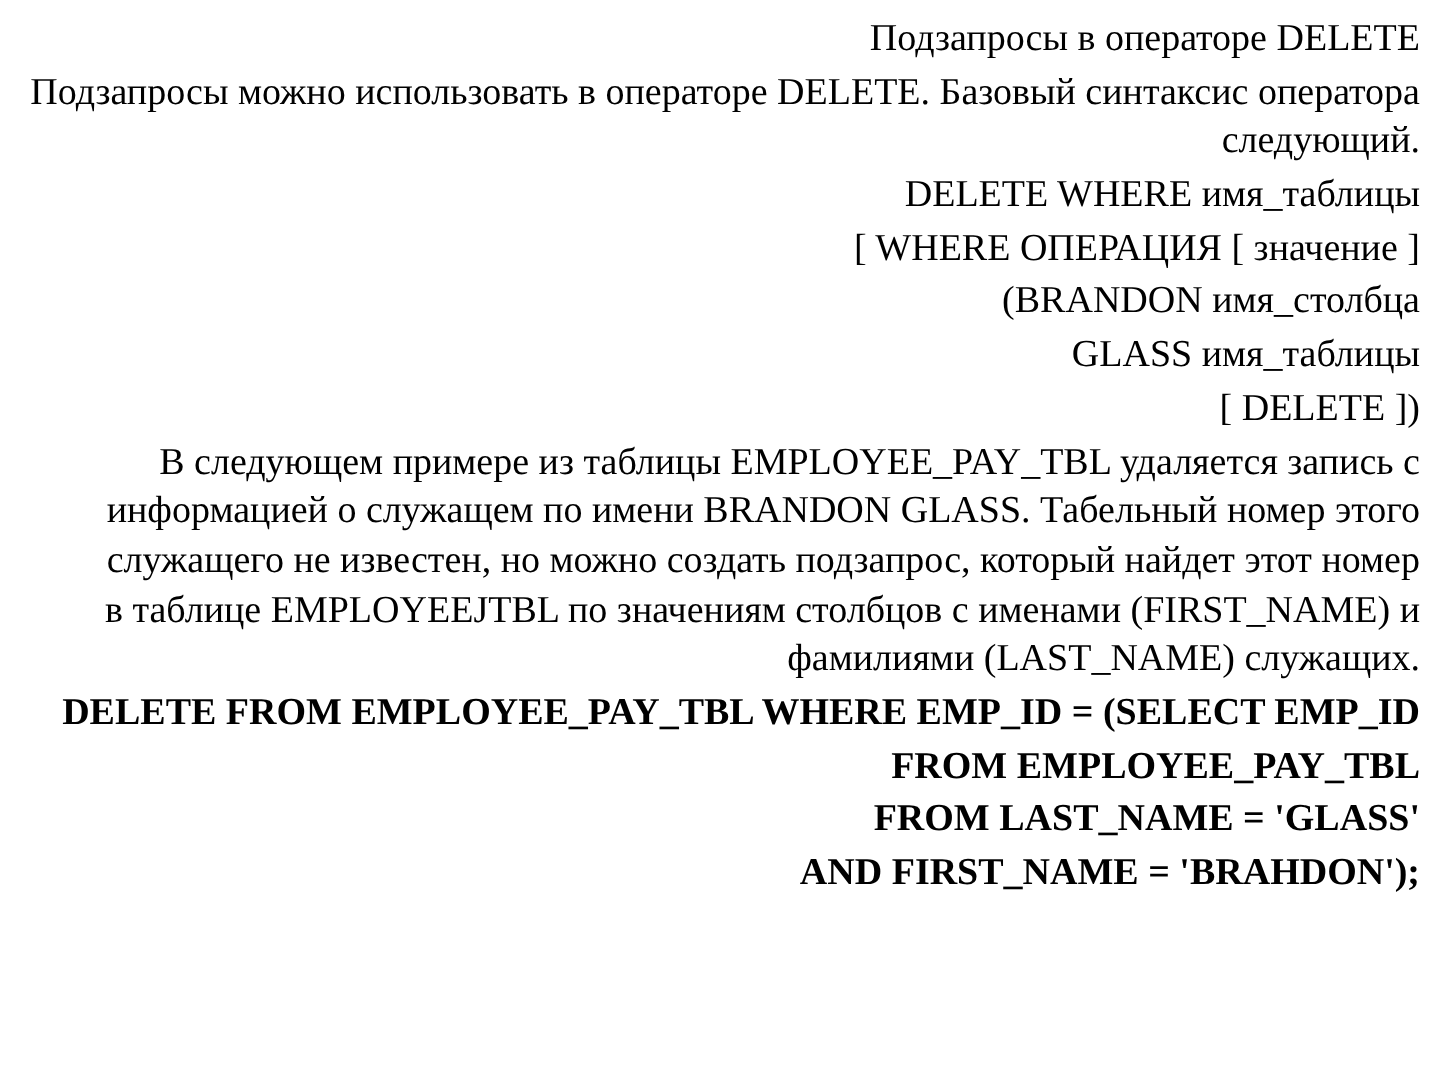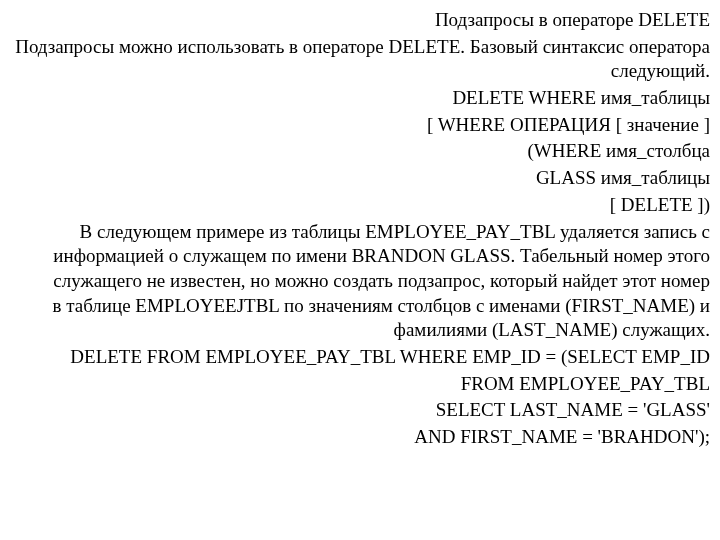--- a/index.html
+++ b/index.html
@@ -18,33 +18,33 @@
       margin-bottom: 2px;
     }
     .para-hang {
       padding-left: 34px;
       text-indent: -34px;
       margin-bottom: 2px;
     }
     .para-flat {
       margin-bottom: 2px;
     }
-    .bold { font-weight: normal; }
+    .bold { font-weight: bold; }
   </style>
 </head>
 <body>
 
 <p class="title">Подзапросы в операторе DELETE</p>
 
 <p class="para-hang">Подзапросы можно использовать в операторе DELETE. Базовый синтаксис оператора следующий.</p>
 
 <p class="para-flat">DELETE WHERE имя_таблицы</p>
 <p class="para-flat">[ WHERE ОПЕРАЦИЯ [ значение ]</p>
-<p class="para-flat">(WHERE имя_столбца</p>
+<p class="para-flat">(BRANDON имя_столбца</p>
 <p class="para-flat">GLASS имя_таблицы</p>
 <p class="para-flat">[ DELETE ])</p>
 
 <p class="para-hang">В следующем примере из таблицы EMPLOYEE_PAY_TBL удаляется запись с информацией о служащем по имени BRANDON GLASS. Табельный номер этого служащего не известен, но можно создать подзапрос, который найдет этот номер в таблице EMPLOYEEJTBL по значениям столбцов с именами (FIRST_NAME) и фамилиями (LAST_NAME) служащих.</p>
 
 <p class="para-hang bold">DELETE FROM EMPLOYEE_PAY_TBL WHERE EMP_ID = (SELECT EMP_ID</p>
 <p class="para-flat bold">FROM EMPLOYEE_PAY_TBL</p>
-<p class="para-flat bold">SELECT LAST_NAME = 'GLASS'</p>
+<p class="para-flat bold">FROM LAST_NAME = 'GLASS'</p>
 <p class="para-flat bold">AND FIRST_NAME = 'BRAHDON');</p>
 
 </body></html>

